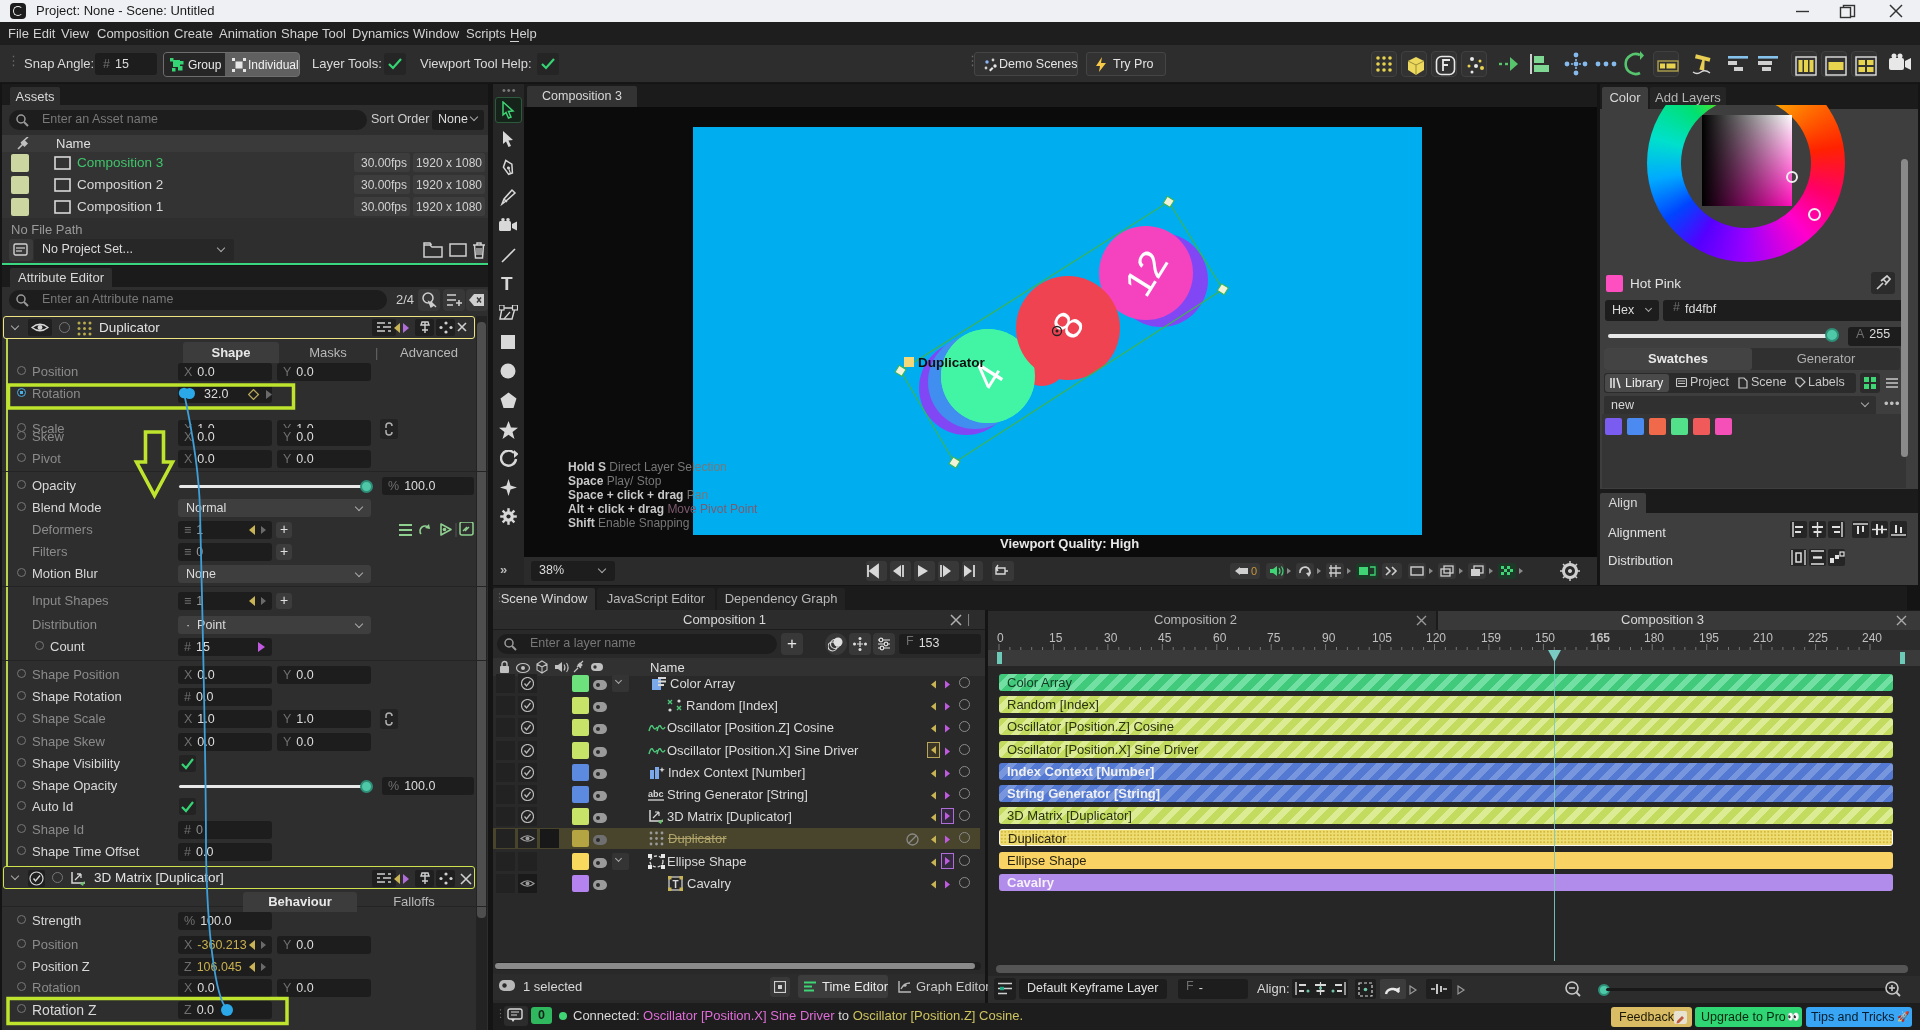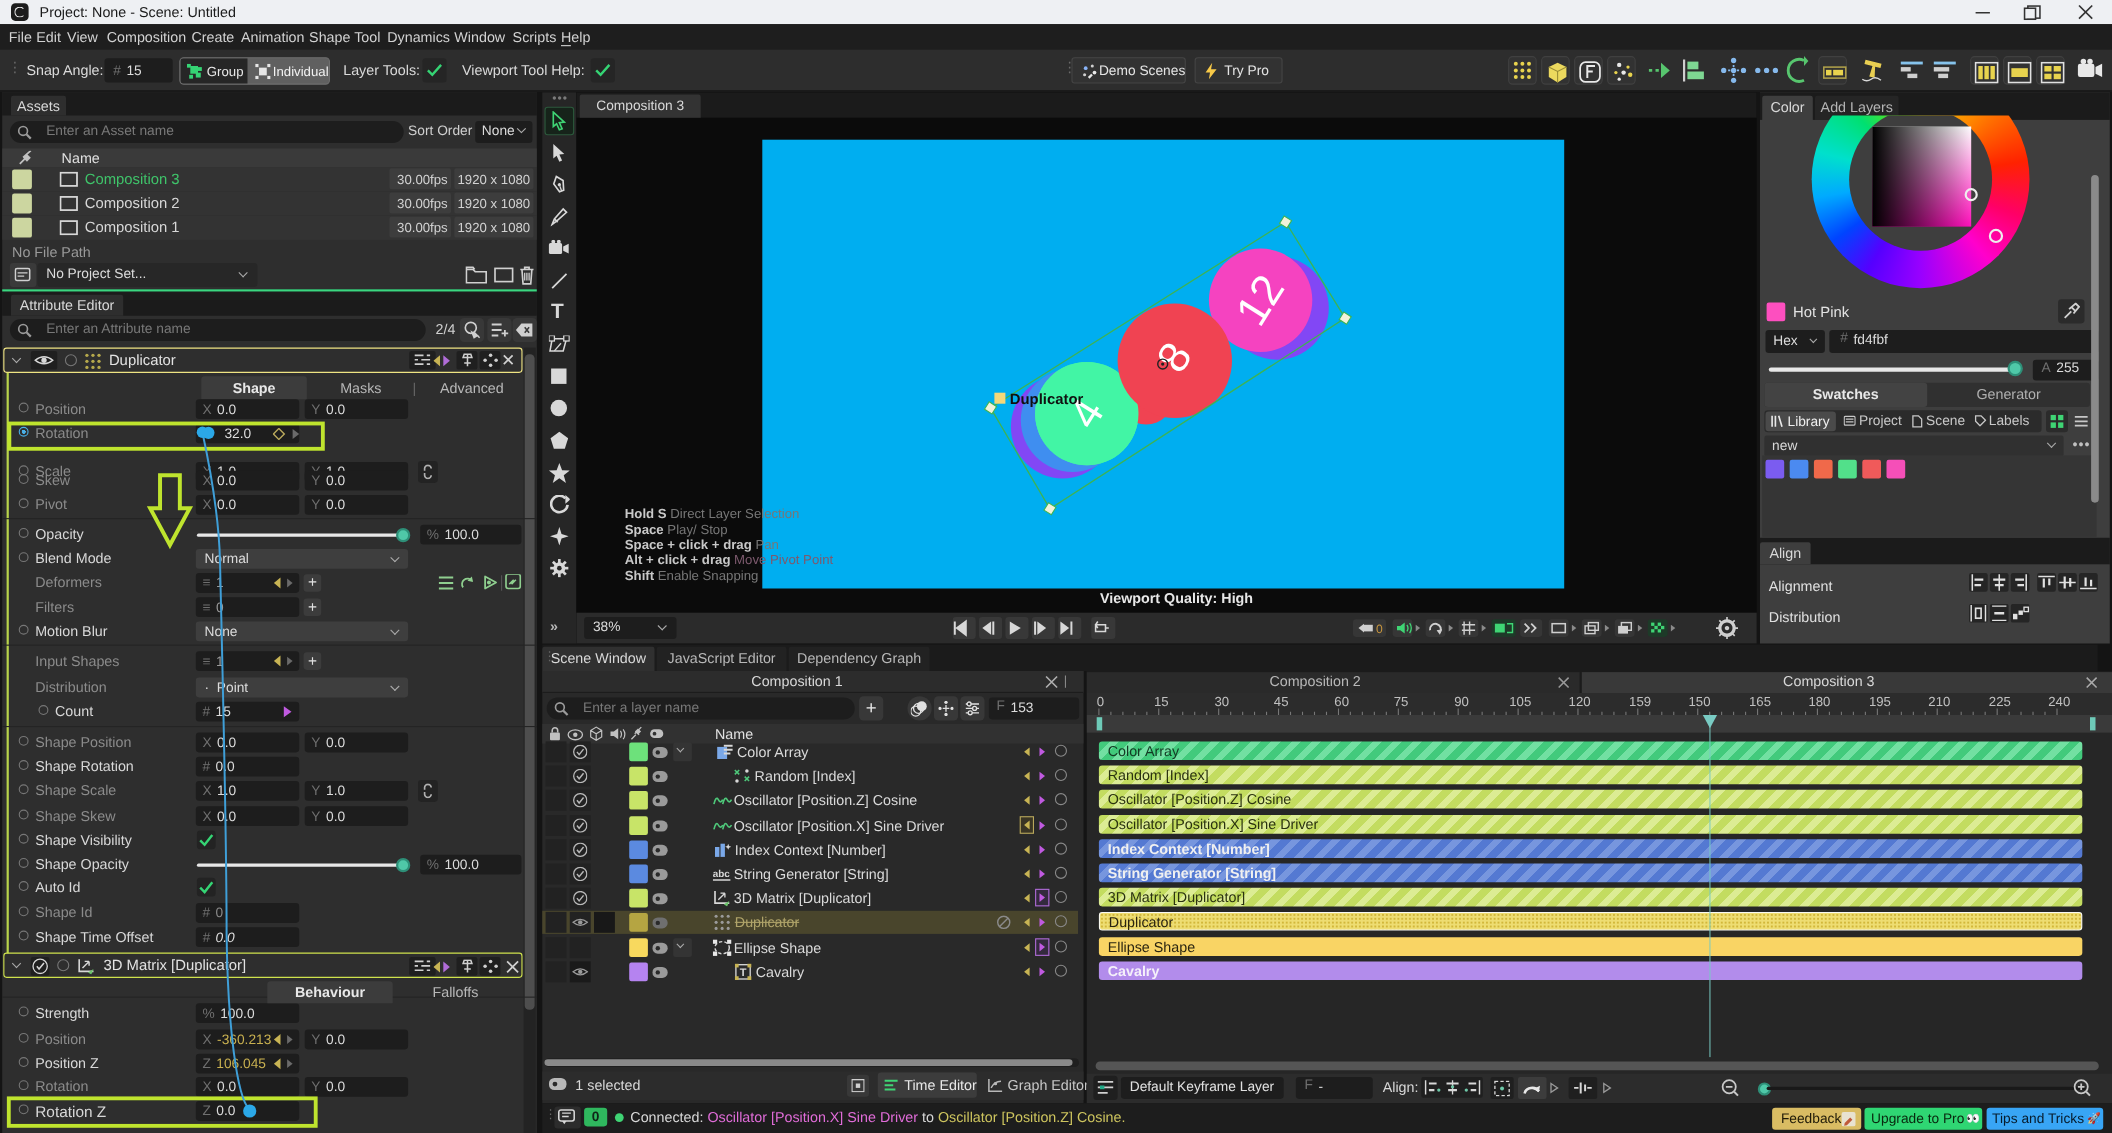--- a/index.html
+++ b/index.html
@@ -534,21 +534,21 @@
           </svg></div>
       </div>
 <div class="abs" style="left:0; top:553px; width:486px; height:22px;">
         <div class="ring" style="left:15px; top:5px; width:9px; height:9px;"></div>
         <span class="abs" style="left:30px; top:3px; font-size:13px; color:#8b8b8b;">Shape Id</span>
         <div class="input" style="left:176px; top:2px; width:94px; height:18px; line-height:18px;"><span class="pfx" style="padding-left:6px;">#</span><span style="color:#8a8a8a">0</span></div>
       </div>
 <div class="abs" style="left:0; top:575px; width:486px; height:22px;">
         <div class="ring" style="left:15px; top:5px; width:9px; height:9px;"></div>
         <span class="abs" style="left:30px; top:3px; font-size:13px; color:#d8d8d8;">Shape Time Offset</span>
-        <div class="input" style="left:176px; top:2px; width:94px; height:18px; line-height:18px;font-style:italic;"><span class="pfx" style="padding-left:6px;">#</span><span style="color:#dcdcdc">0.0</span></div>
+        <div class="input" style="left:176px; top:2px; width:94px; height:18px; line-height:18px;"><span class="pfx" style="padding-left:6px;">#</span><span style="color:#dcdcdc">0.0</span></div>
       </div>
 <div class="abs" style="left:0; top:644px; width:486px; height:22px;">
         <div class="ring" style="left:15px; top:5px; width:9px; height:9px;"></div>
         <span class="abs" style="left:30px; top:3px; font-size:13px; color:#d8d8d8;">Strength</span>
         <div class="input" style="left:176px; top:2px; width:94px; height:18px; line-height:18px;"><span class="pfx" style="padding-left:6px;">%</span><span style="color:#dcdcdc">100.0</span></div>
       </div>
 <div class="abs" style="left:0; top:668px; width:486px; height:22px;">
         <div class="ring" style="left:15px; top:5px; width:9px; height:9px;"></div>
         <span class="abs" style="left:30px; top:3px; font-size:13px; color:#8b8b8b;">Position</span>
         <div class="input" style="left:176px; top:2px; width:94px; height:18px; line-height:18px;"><span class="pfx" style="padding-left:6px;">X</span><span style="color:#c8b050">-360.213</span><svg style="position:absolute;left:70px;top:3px;" width="26" height="12">
@@ -1460,21 +1460,21 @@
       <span class="abs" style="left:61px; top:1px; font-size:12px; color:#c0c0c0;">15</span>
       <span class="abs" style="left:116px; top:1px; font-size:12px; color:#c0c0c0;">30</span>
       <span class="abs" style="left:170px; top:1px; font-size:12px; color:#c0c0c0;">45</span>
       <span class="abs" style="left:225px; top:1px; font-size:12px; color:#c0c0c0;">60</span>
       <span class="abs" style="left:279px; top:1px; font-size:12px; color:#c0c0c0;">75</span>
       <span class="abs" style="left:334px; top:1px; font-size:12px; color:#c0c0c0;">90</span>
       <span class="abs" style="left:384px; top:1px; font-size:12px; color:#c0c0c0;">105</span>
       <span class="abs" style="left:438px; top:1px; font-size:12px; color:#c0c0c0;">120</span>
       <span class="abs" style="left:493px; top:1px; font-size:12px; color:#c0c0c0;">159</span>
       <span class="abs" style="left:547px; top:1px; font-size:12px; color:#c0c0c0;">150</span>
-      <span class="abs" style="left:602px; top:1px; font-size:12px; color:#c0c0c0;">165</span>
+      <span class="abs" style="left:602px; top:1px; font-size:12px; color:#c0c0c0;font-weight:bold;">165</span>
       <span class="abs" style="left:656px; top:1px; font-size:12px; color:#c0c0c0;">180</span>
       <span class="abs" style="left:711px; top:1px; font-size:12px; color:#c0c0c0;">195</span>
       <span class="abs" style="left:765px; top:1px; font-size:12px; color:#c0c0c0;">210</span>
       <span class="abs" style="left:820px; top:1px; font-size:12px; color:#c0c0c0;">225</span>
       <span class="abs" style="left:874px; top:1px; font-size:12px; color:#c0c0c0;">240</span>
     </div>
     <div class="abs" style="left:0; top:40px; width:932px; height:16px; background:#3a3a3a;">
       <div class="abs" style="left:9px; top:2px; width:5px; height:12px; background:#6ecab8;"></div>
       <div class="abs" style="left:912px; top:2px; width:5px; height:12px; background:#6ecab8;"></div>
     </div>

